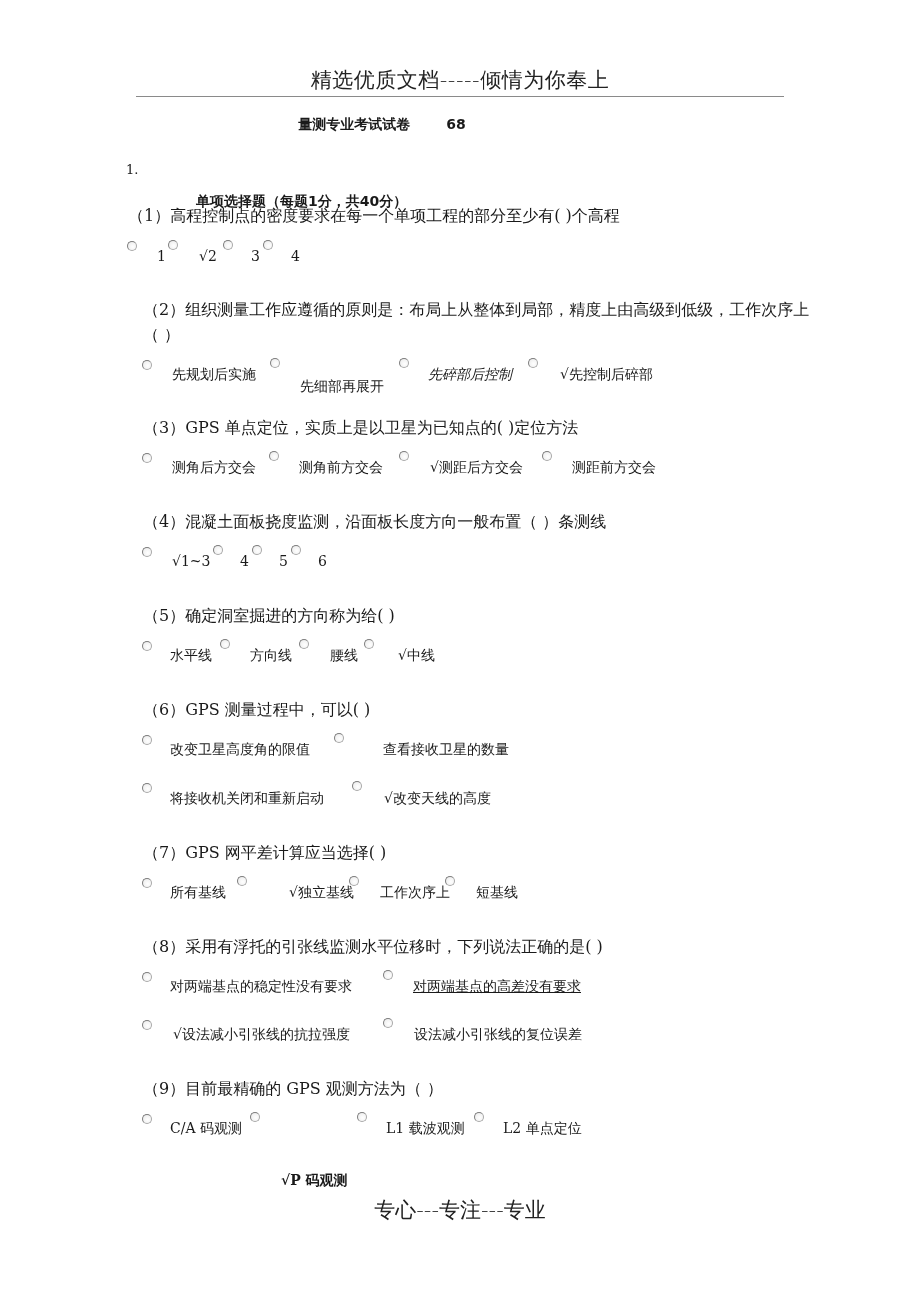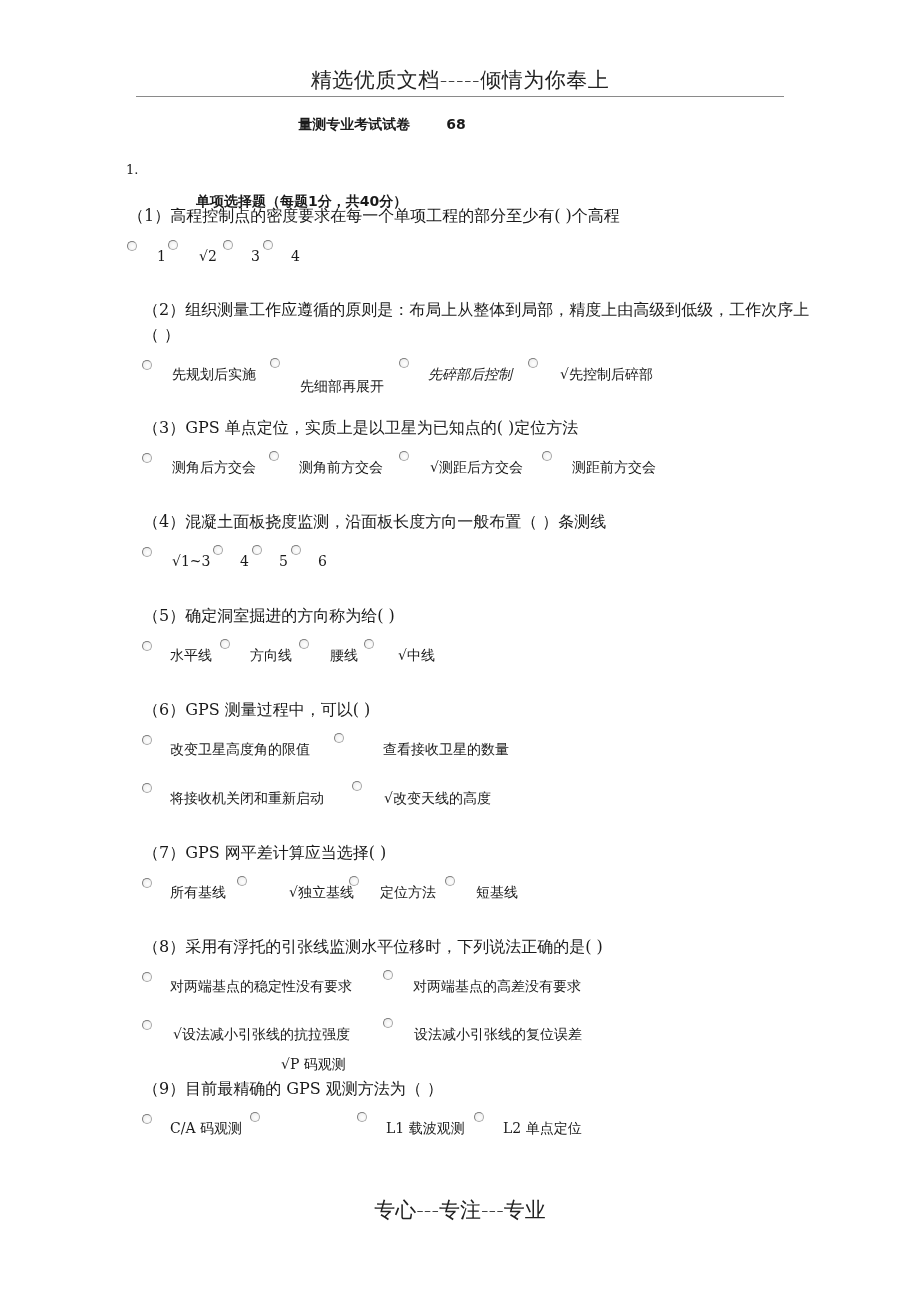--- a/index.html
+++ b/index.html
@@ -110,42 +110,42 @@
   <span class="abs opt" style="left:384px;top:790px;">√改变天线的高度</span>
 </div>
 
 <div>
   <div class="abs q" style="left:143px;top:843px;">（7）GPS 网平差计算应当选择( )</div>
   <span class="radio" style="left:142px;top:878px;"></span>
   <span class="abs opt" style="left:170px;top:884px;">所有基线</span>
   <span class="radio" style="left:237px;top:876px;"></span>
   <span class="abs opt" style="left:268px;top:884px;margin-left:21px;">√独立基线</span>
   <span class="radio" style="left:349px;top:876px;"></span>
-  <span class="abs opt" style="left:380px;top:884px;">定位方法</span>
+  <span class="abs opt" style="left:380px;top:884px;">工作次序上</span>
   <span class="radio" style="left:445px;top:876px;"></span>
   <span class="abs opt" style="left:476px;top:884px;">短基线</span>
 </div>
 
 <div>
   <div class="abs q" style="left:143px;top:937px;">（8）采用有浮托的引张线监测水平位移时，下列说法正确的是( )</div>
   <span class="radio" style="left:142px;top:972px;"></span>
   <span class="abs opt" style="left:170px;top:978px;">对两端基点的稳定性没有要求</span>
   <span class="radio" style="left:383px;top:970px;"></span>
-  <span class="abs opt" style="left:413px;top:978px;">对两端基点的高差没有要求</span>
+  <span class="abs opt" style="left:413px;top:978px;text-decoration:underline;">对两端基点的高差没有要求</span>
   <span class="radio" style="left:142px;top:1020px;"></span>
   <span class="abs opt" style="left:173px;top:1026px;">√设法减小引张线的抗拉强度</span>
   <span class="radio" style="left:383px;top:1018px;"></span>
   <span class="abs opt" style="left:414px;top:1026px;">设法减小引张线的复位误差</span>
 </div>
 
 <div>
   <div class="abs q" style="left:143px;top:1079px;">（9）目前最精确的 GPS 观测方法为（  ）</div>
   <span class="radio" style="left:142px;top:1114px;"></span>
   <span class="abs opt" style="left:170px;top:1120px;">C/A 码观测</span>
   <span class="radio" style="left:250px;top:1112px;"></span>
-  <span class="abs opt" style="left:281px;top:1056px;">√P 码观测</span>
+  <span class="abs opt" style="left:281px;top:1172px;font-weight:bold;">√P 码观测</span>
   <span class="radio" style="left:357px;top:1112px;"></span>
   <span class="abs opt" style="left:386px;top:1120px;">L1 载波观测</span>
   <span class="radio" style="left:474px;top:1112px;"></span>
   <span class="abs opt" style="left:503px;top:1120px;">L2 单点定位</span>
 </div>
 
 <div class="abs footer">专心---专注---专业</div>
 
 </body></html>

